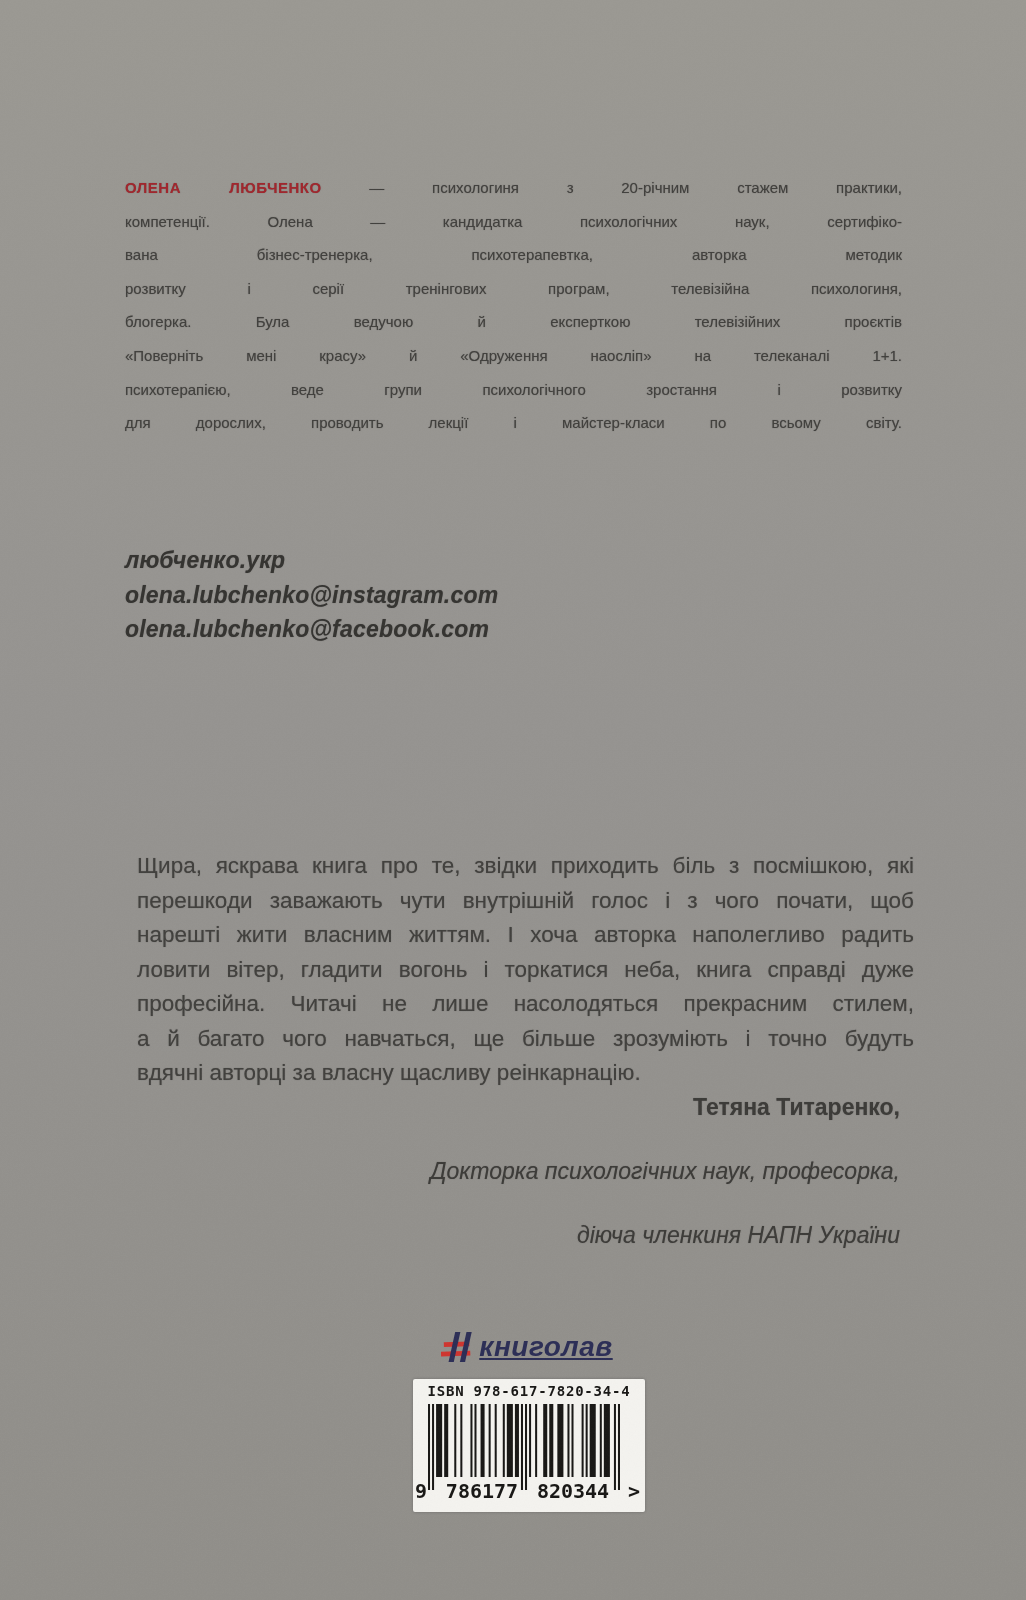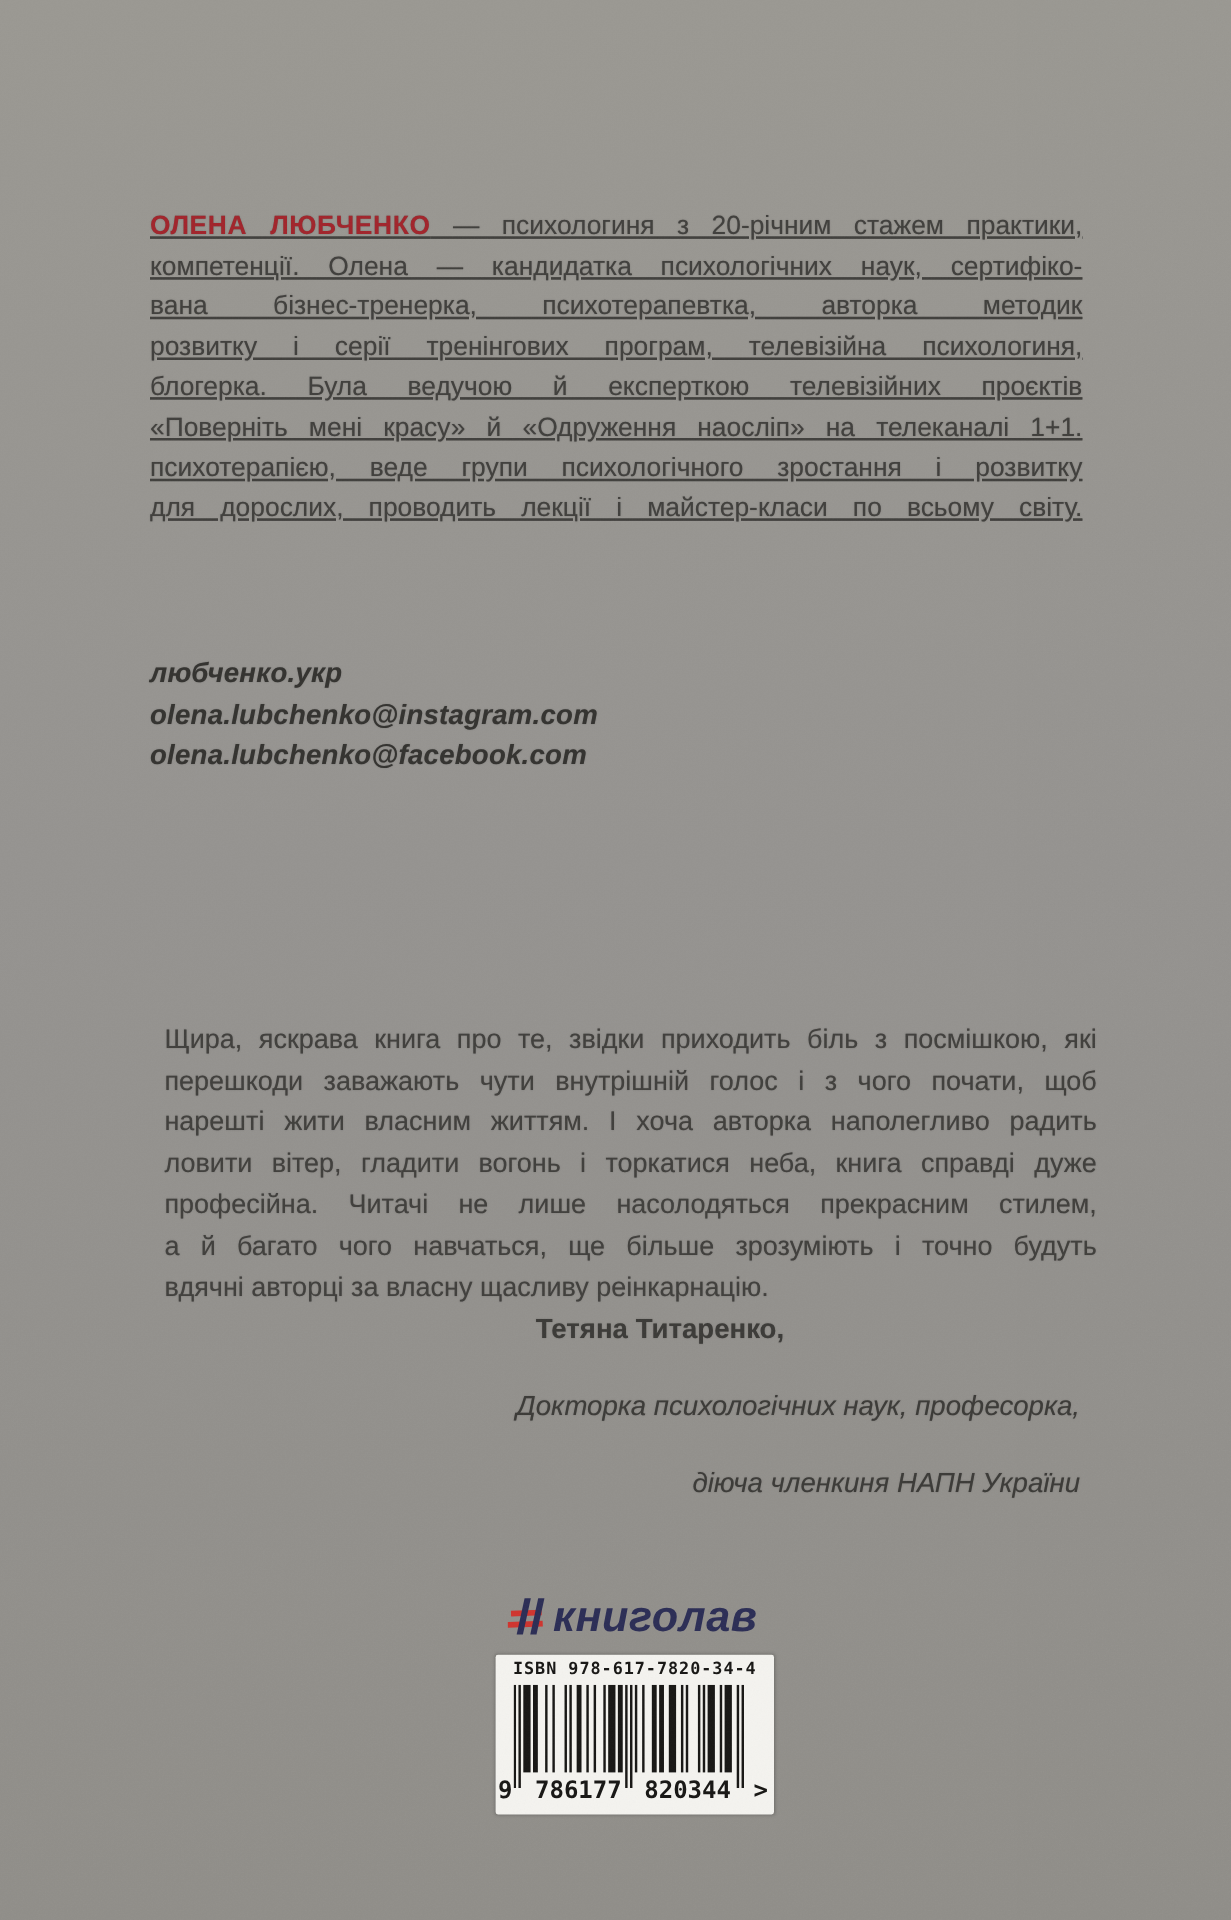--- a/index.html
+++ b/index.html
@@ -12,47 +12,47 @@
   .page{
     position:relative;width:1026px;height:1600px;
     background:linear-gradient(180deg,#9a9892 0%,#959390 45%,#908e89 100%);
   }
   .grain{position:absolute;inset:0;width:100%;height:100%;opacity:.6;pointer-events:none;}
 
   .soft{ text-shadow:0 0 1px rgba(62,61,58,.55); }
 
   
   .bio{position:absolute;left:125px;top:171px;width:777px;
-       font-size:22px;line-height:33.6px;color:#403f3c;text-decoration:underline;}
+       font-size:15px;line-height:33.6px;color:#403f3c;}
   .jline{text-align:justify;text-align-last:justify;white-space:normal;}
   .jline.last{text-align-last:left;}
   .author-name{color:#a1242b;font-weight:bold;letter-spacing:.5px;}
 
   
   .contacts{position:absolute;left:125px;top:543px;
             font-size:23px;line-height:34.5px;color:#33322f;
             font-weight:bold;font-style:italic;letter-spacing:.2px;}
 
   
   .review{position:absolute;left:137px;top:849px;width:777px;
           font-size:22.5px;line-height:34.5px;color:#403f3c;}
 
   
   .attribution{position:absolute;right:126px;top:1089px;width:700px;
                text-align:right;font-size:23px;line-height:36px;color:#3b3a37;}
-  .attribution .name{font-weight:bold;text-align:center;}
+  .attribution .name{font-weight:bold;}
   .attribution .cred{font-style:italic;margin-top:28px;}
 
   
   .logo{position:absolute;left:0;top:1330px;width:1026px;
         display:flex;justify-content:center;align-items:center;
         transform:translateX(14px);}
   .logo .hash{width:34px;height:34px;margin-right:4px;flex:0 0 auto;}
-  .logo .pub-name{font-size:36px;font-weight:bold;font-style:italic;
-                  color:#2b2d55;letter-spacing:.5px;line-height:34px;}
+  .logo .pub-name{font-size:28px;font-weight:bold;font-style:italic;
+                  color:#2b2d55;letter-spacing:.5px;line-height:34px;text-decoration:underline;}
 
   
   .sticker{position:absolute;left:413px;top:1379px;width:232px;height:133px;
            background:#f4f3ef;border-radius:2px;
            box-shadow:0 0 3px rgba(0,0,0,.25);}
   .isbn-label{position:absolute;left:0;top:4px;width:100%;text-align:center;
               font-family:"DejaVu Sans Mono", monospace;font-weight:bold;
               font-size:14px;letter-spacing:.8px;color:#171614;white-space:nowrap;}
   .barcode-svg{position:absolute;left:15px;top:25px;width:192px;height:86px;fill:#171614;}
   .bc-digits{position:absolute;left:2px;right:5px;top:99px;

